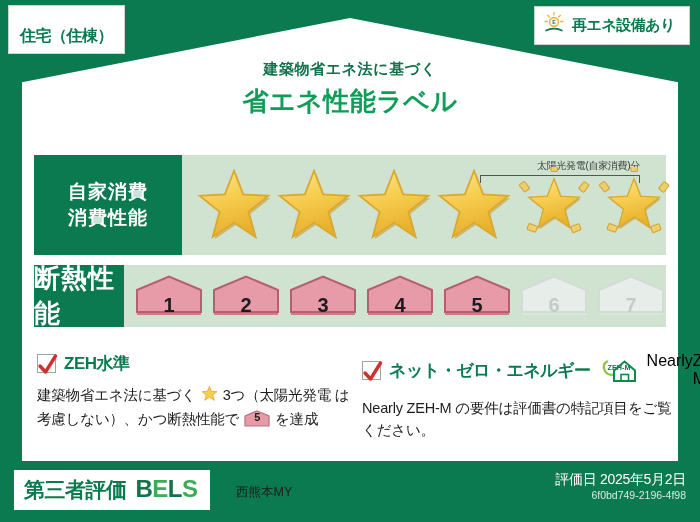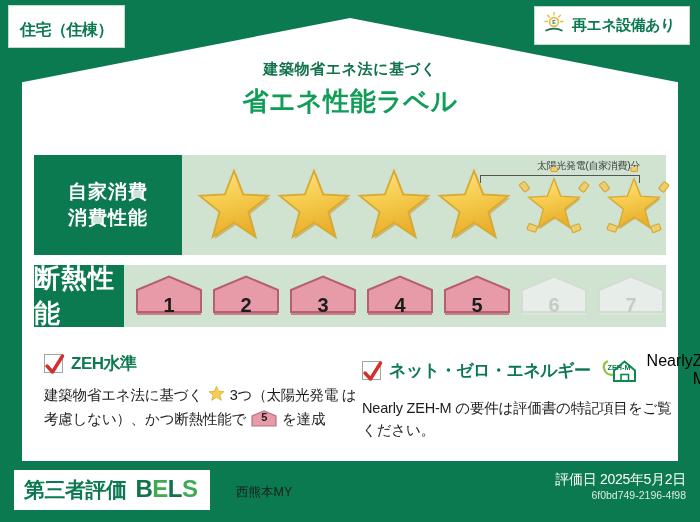--- a/index.html
+++ b/index.html
@@ -19,21 +19,21 @@
     left: 22px; top: 18px;
     width: 656px; height: 443px;
     background: #ffffff;
     clip-path: polygon(0% 14.5%, 50% 0%, 100% 14.5%, 100% 100%, 0% 100%);
   }
   
   #type-badge {
     position: absolute; left: 8px; top: 5px;
     background: #ffffff;
     border: 1px solid #c8d8cd;
-    padding: 14px 11px 6px 11px;
+    padding: 20px 11px 6px 11px;
     font-size: 16px; font-weight: bold;
     color: #0b7a50;
     letter-spacing: -0.5px;
     z-index: 6;
   }
   #renew-badge {
     position: absolute; right: 10px; top: 6px;
     background: #ffffff;
     border: 1px solid #c8d8cd;
     padding: 4px 14px 5px 7px;
@@ -111,21 +111,21 @@
     padding-bottom: 3px;
     font-size: 20px; font-weight: bold;
   }
   .ins-badge .ib-svg { position: absolute; inset: 0; }
   .ins-badge .ib-num { position: relative; z-index: 2; line-height: 1; }
   .ins-badge.on .ib-num { color: #1c1c1c; }
   .ins-badge.off .ib-num { color: #c3ccc5; }
 
   
   .zeh-col { position: absolute; top: 352px; z-index: 5; }
-  #zeh-left { left: 44px; width: 318px; }
+  #zeh-left { left: 37px; width: 318px; }
   #zeh-right { left: 362px; width: 310px; }
   .zeh-head { display: flex; align-items: center; gap: 8px; }
   .chk {
     width: 19px; height: 19px; flex: none;
     border: 1px solid #9aa89e; background: #fff;
     position: relative;
   }
   .chk svg { position: absolute; left: -2px; top: -4px; }
   .zeh-title {
     font-size: 17px; font-weight: bold; color: #0b7a50;

